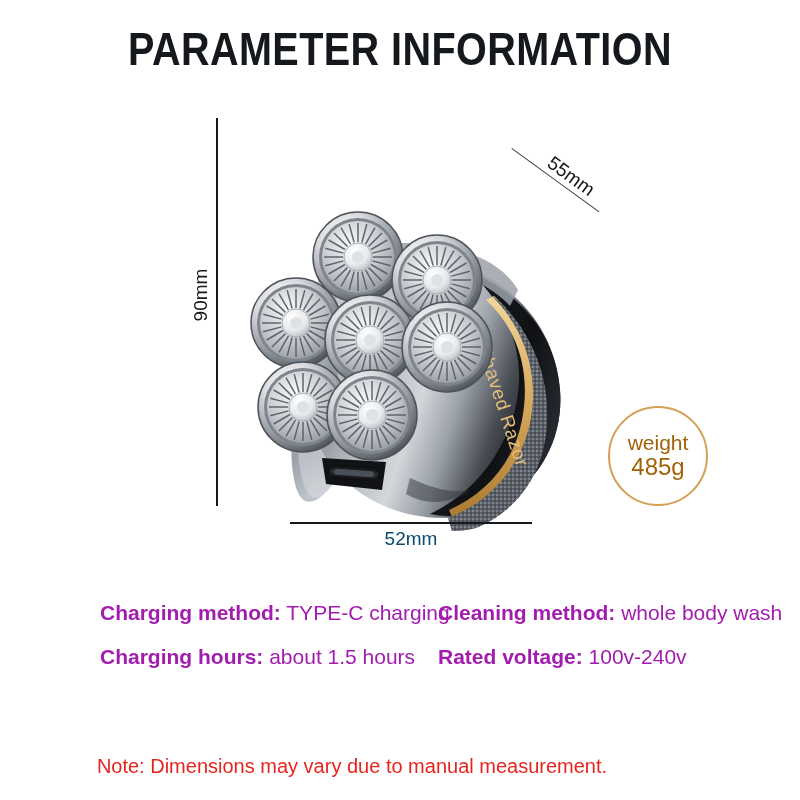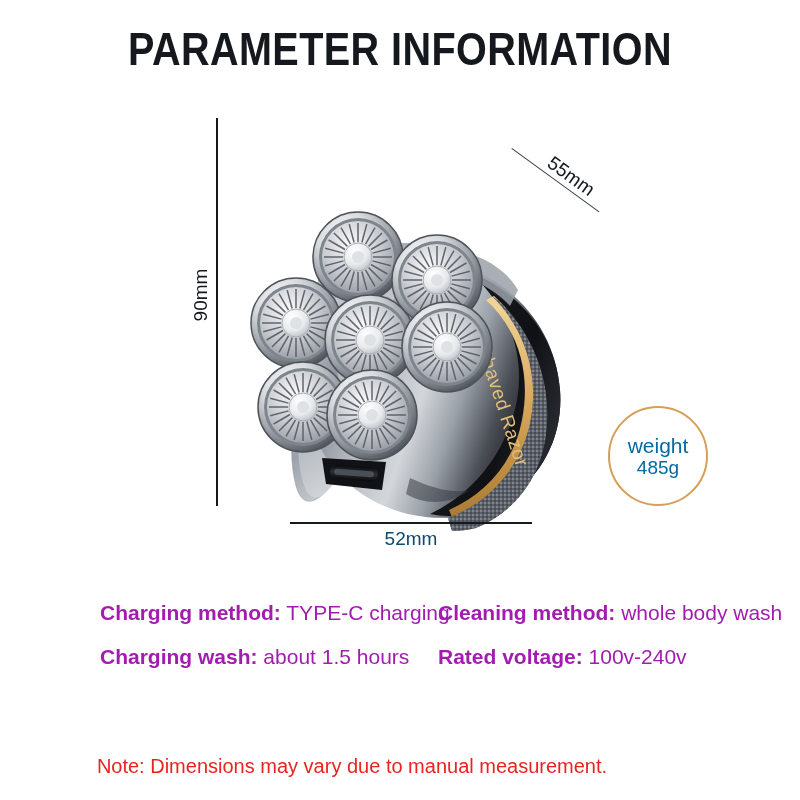--- a/index.html
+++ b/index.html
@@ -113,25 +113,25 @@
     left: 608px;
     top: 406px;
     width: 96px;
     height: 96px;
     border: 2px solid #d79f56;
     border-radius: 50%;
     display: flex;
     flex-direction: column;
     align-items: center;
     justify-content: center;
-    color: #0369a1;
+    color: #a16207;
     font-family: "Liberation Sans Narrow", "Liberation Sans", sans-serif;
   }
   .weight-badge .w-label { font-size: 21px; line-height: 1.12; }
-  .weight-badge .w-value { font-size: 19px; line-height: 1.12; }
+  .weight-badge .w-value { font-size: 24px; line-height: 1.12; }
 
   
   .specs {
     position: absolute;
     left: 100px;
     top: 600px;
     width: 640px;
     display: grid;
     grid-template-columns: 338px 302px;
     row-gap: 18px;
@@ -892,21 +892,21 @@
 <div class="specs">
   <div class="spec-item">
     <span class="k">Charging method:</span>
     <span class="v">TYPE-C charging</span>
   </div>
   <div class="spec-item">
     <span class="k">Cleaning method:</span>
     <span class="v">whole body wash</span>
   </div>
   <div class="spec-item">
-    <span class="k">Charging wash:</span>
+    <span class="k">Charging hours:</span>
     <span class="v">about 1.5 hours</span>
   </div>
   <div class="spec-item">
     <span class="k">Rated voltage:</span>
     <span class="v">100v-240v</span>
   </div>
 </div>
 
 <div class="note">Note: Dimensions may vary due to manual measurement.</div>
 

